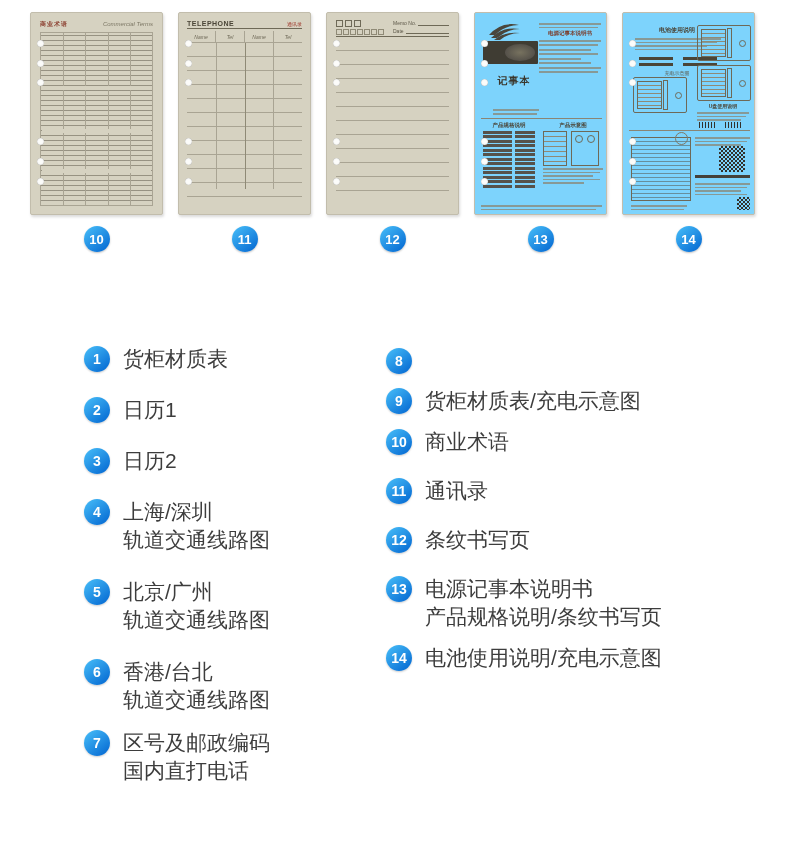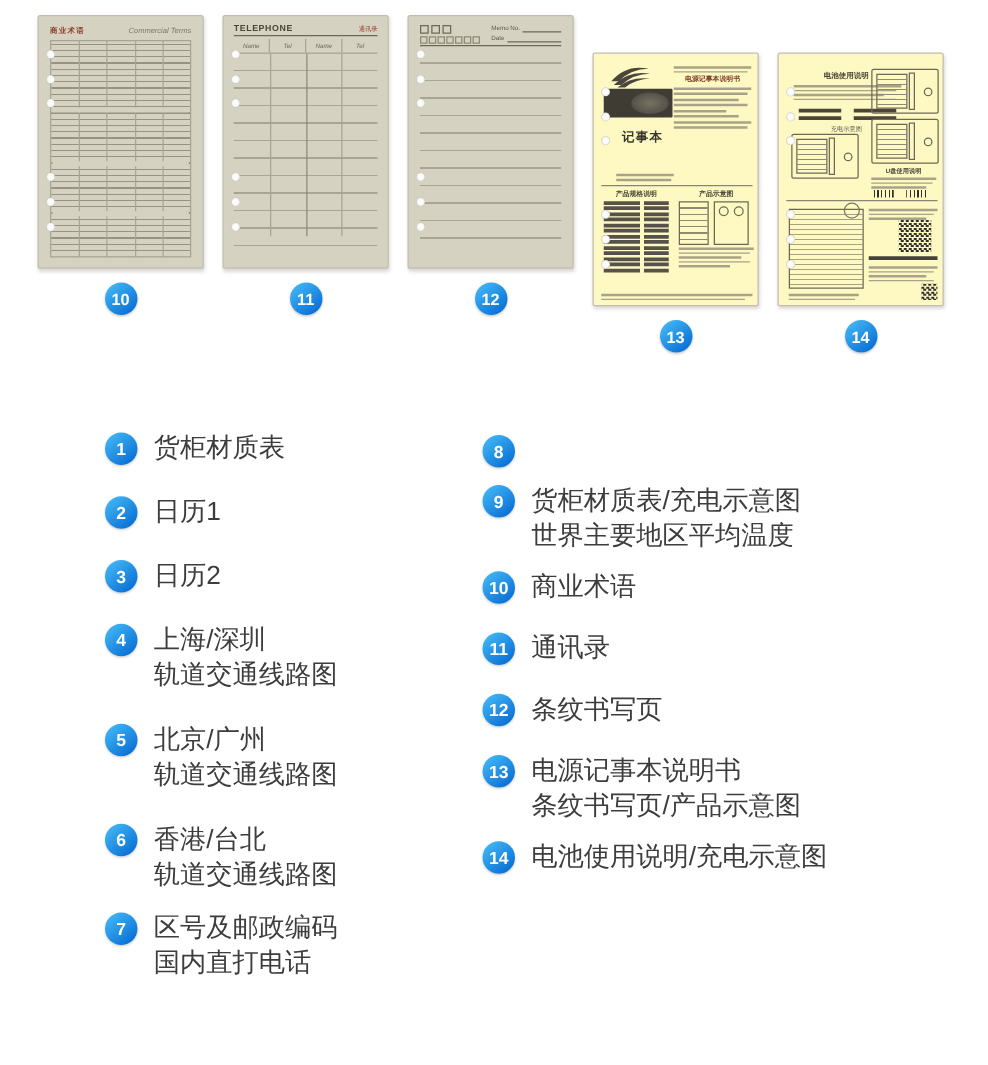--- a/index.html
+++ b/index.html
@@ -5,21 +5,21 @@
   html,body{margin:0;padding:0;background:#fff;}
   .canvas{position:relative;width:790px;height:852px;background:#ffffff;overflow:hidden;
           font-family:"Liberation Sans","DejaVu Sans",sans-serif;}
 
   
   .sheets{position:absolute;top:12px;left:30px;display:flex;gap:15px;}
   .sheet-col{width:133px;display:flex;flex-direction:column;align-items:center;}
   .page{position:relative;width:133px;height:203px;border-radius:2px;overflow:hidden;
         background:#d6d2c1;border:1px solid #c2bdac;box-sizing:border-box;
         box-shadow:1px 2px 3px rgba(0,0,0,.15);}
-  .page.light{background:#fef9c3;margin-top:30px;}
+  .page.light{background:#7dd3fc;}
   .hole{position:absolute;left:6px;width:7px;height:7px;border-radius:50%;background:#fcfcfa;
         box-shadow:inset 0 0 1px rgba(0,0,0,.45);z-index:6;}
   .page-badge{margin-top:11px;width:26px;height:26px;border-radius:50%;
         background:linear-gradient(140deg,#41b6f5 10%,#0c72d6 85%);
         color:#fff;font-size:13px;font-weight:bold;display:flex;align-items:center;justify-content:center;
         box-shadow:0 1px 2px rgba(0,0,0,.25);}
 
   
   .p10-head{display:flex;justify-content:space-between;align-items:baseline;padding:7px 9px 2px;}
   .p10-cn{font-size:6px;font-weight:bold;color:#8a3c2d;letter-spacing:1px;}
@@ -439,21 +439,20 @@
       </div>
     </div>
   <div class="legend-col legend-right" id="legend-right">
       <div class="legend-item two">
         <span class="badge">8</span>
       </div>
       <div class="legend-item two">
         <span class="badge">9</span>
         <div class="lines">
           <div class="line">货柜材质表/充电示意图</div>
-          <div class="line">世界主要地区平均温度</div>
         </div>
       </div>
       <div class="legend-item">
         <span class="badge">10</span>
         <div class="lines">
           <div class="line">商业术语</div>
         </div>
       </div>
       <div class="legend-item">
         <span class="badge">11</span>
@@ -464,21 +463,21 @@
       <div class="legend-item">
         <span class="badge">12</span>
         <div class="lines">
           <div class="line">条纹书写页</div>
         </div>
       </div>
       <div class="legend-item two">
         <span class="badge">13</span>
         <div class="lines">
           <div class="line">电源记事本说明书</div>
-          <div class="line">条纹书写页/产品示意图</div>
+          <div class="line">产品规格说明/条纹书写页</div>
         </div>
       </div>
       <div class="legend-item two">
         <span class="badge">14</span>
         <div class="lines">
           <div class="line">电池使用说明/充电示意图</div>
         </div>
       </div>
     </div>
 

